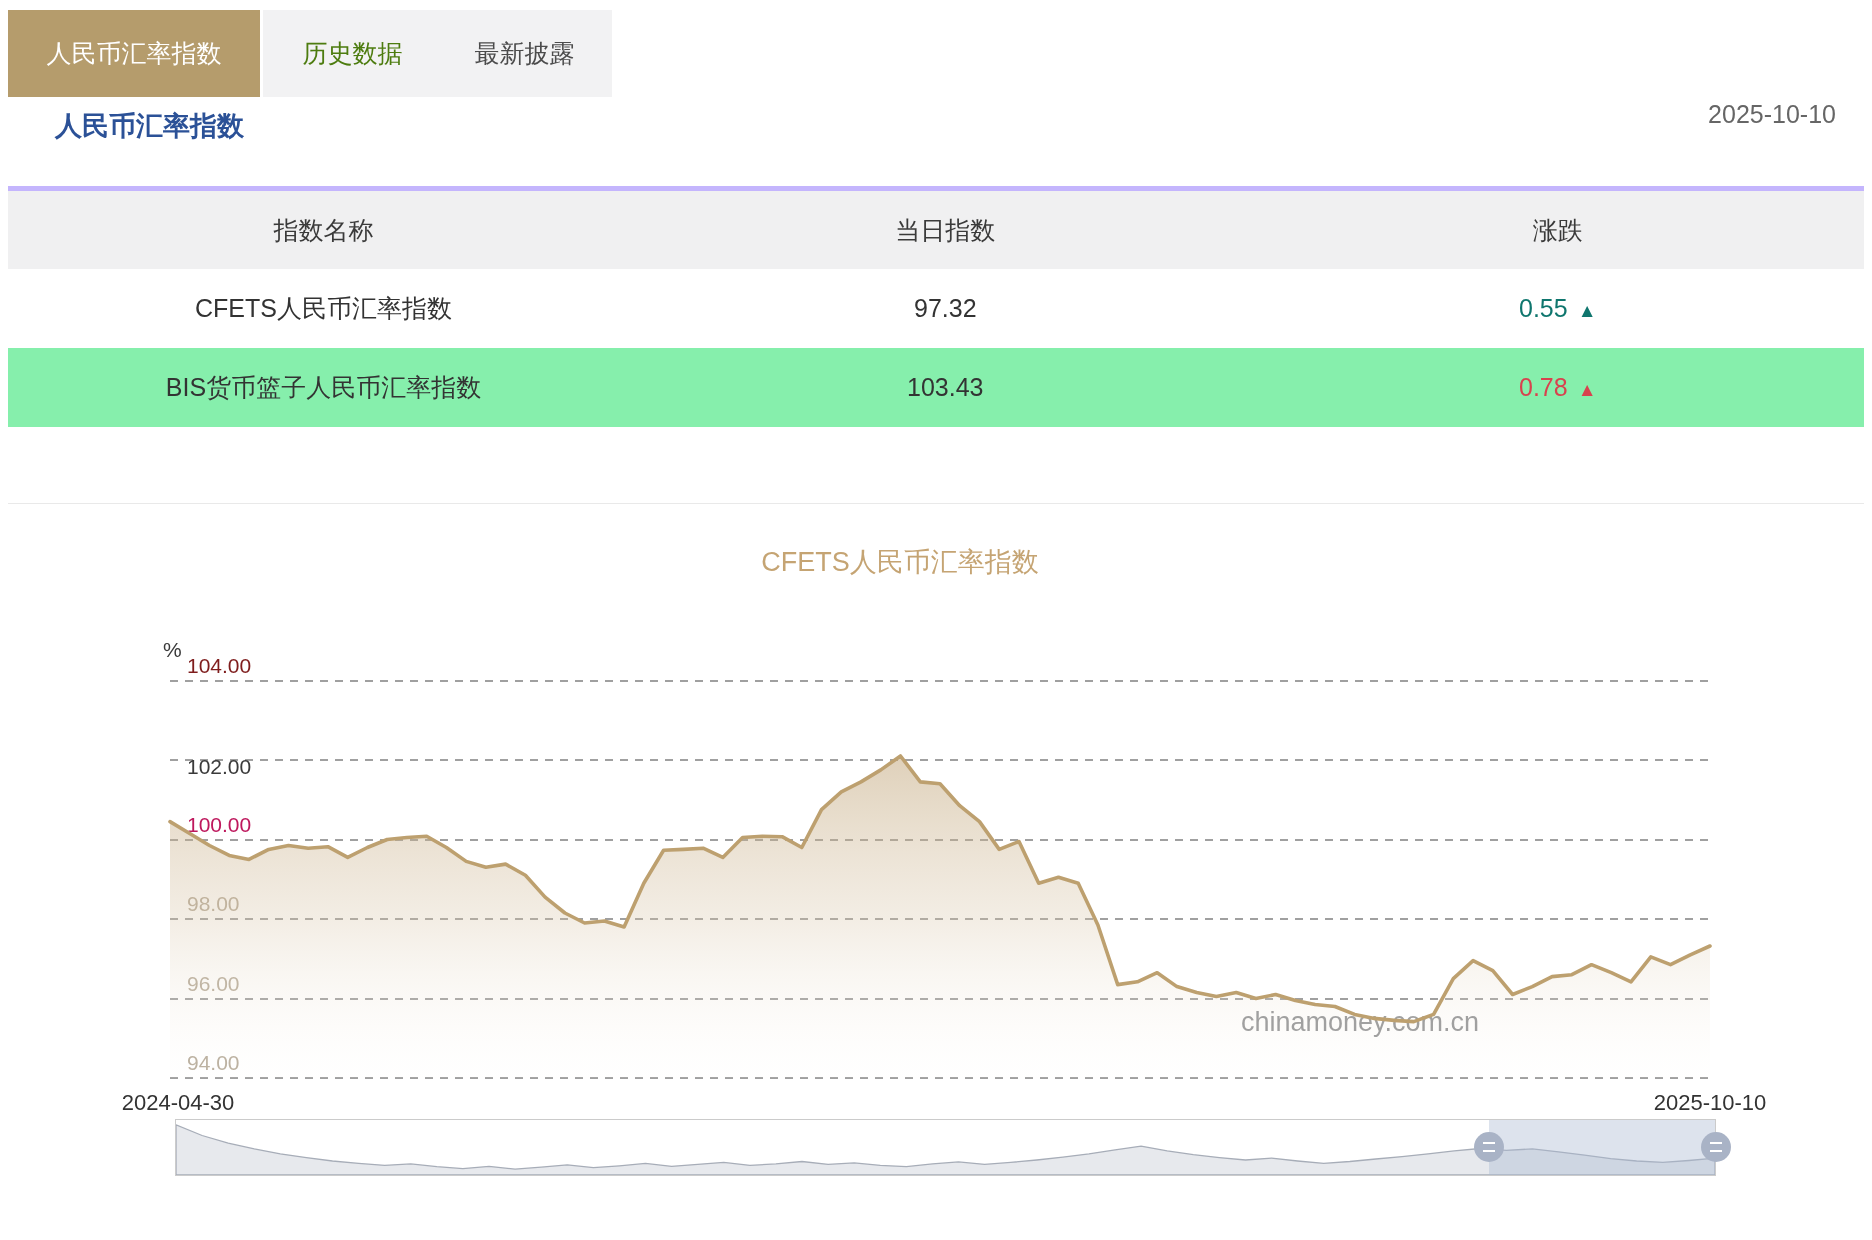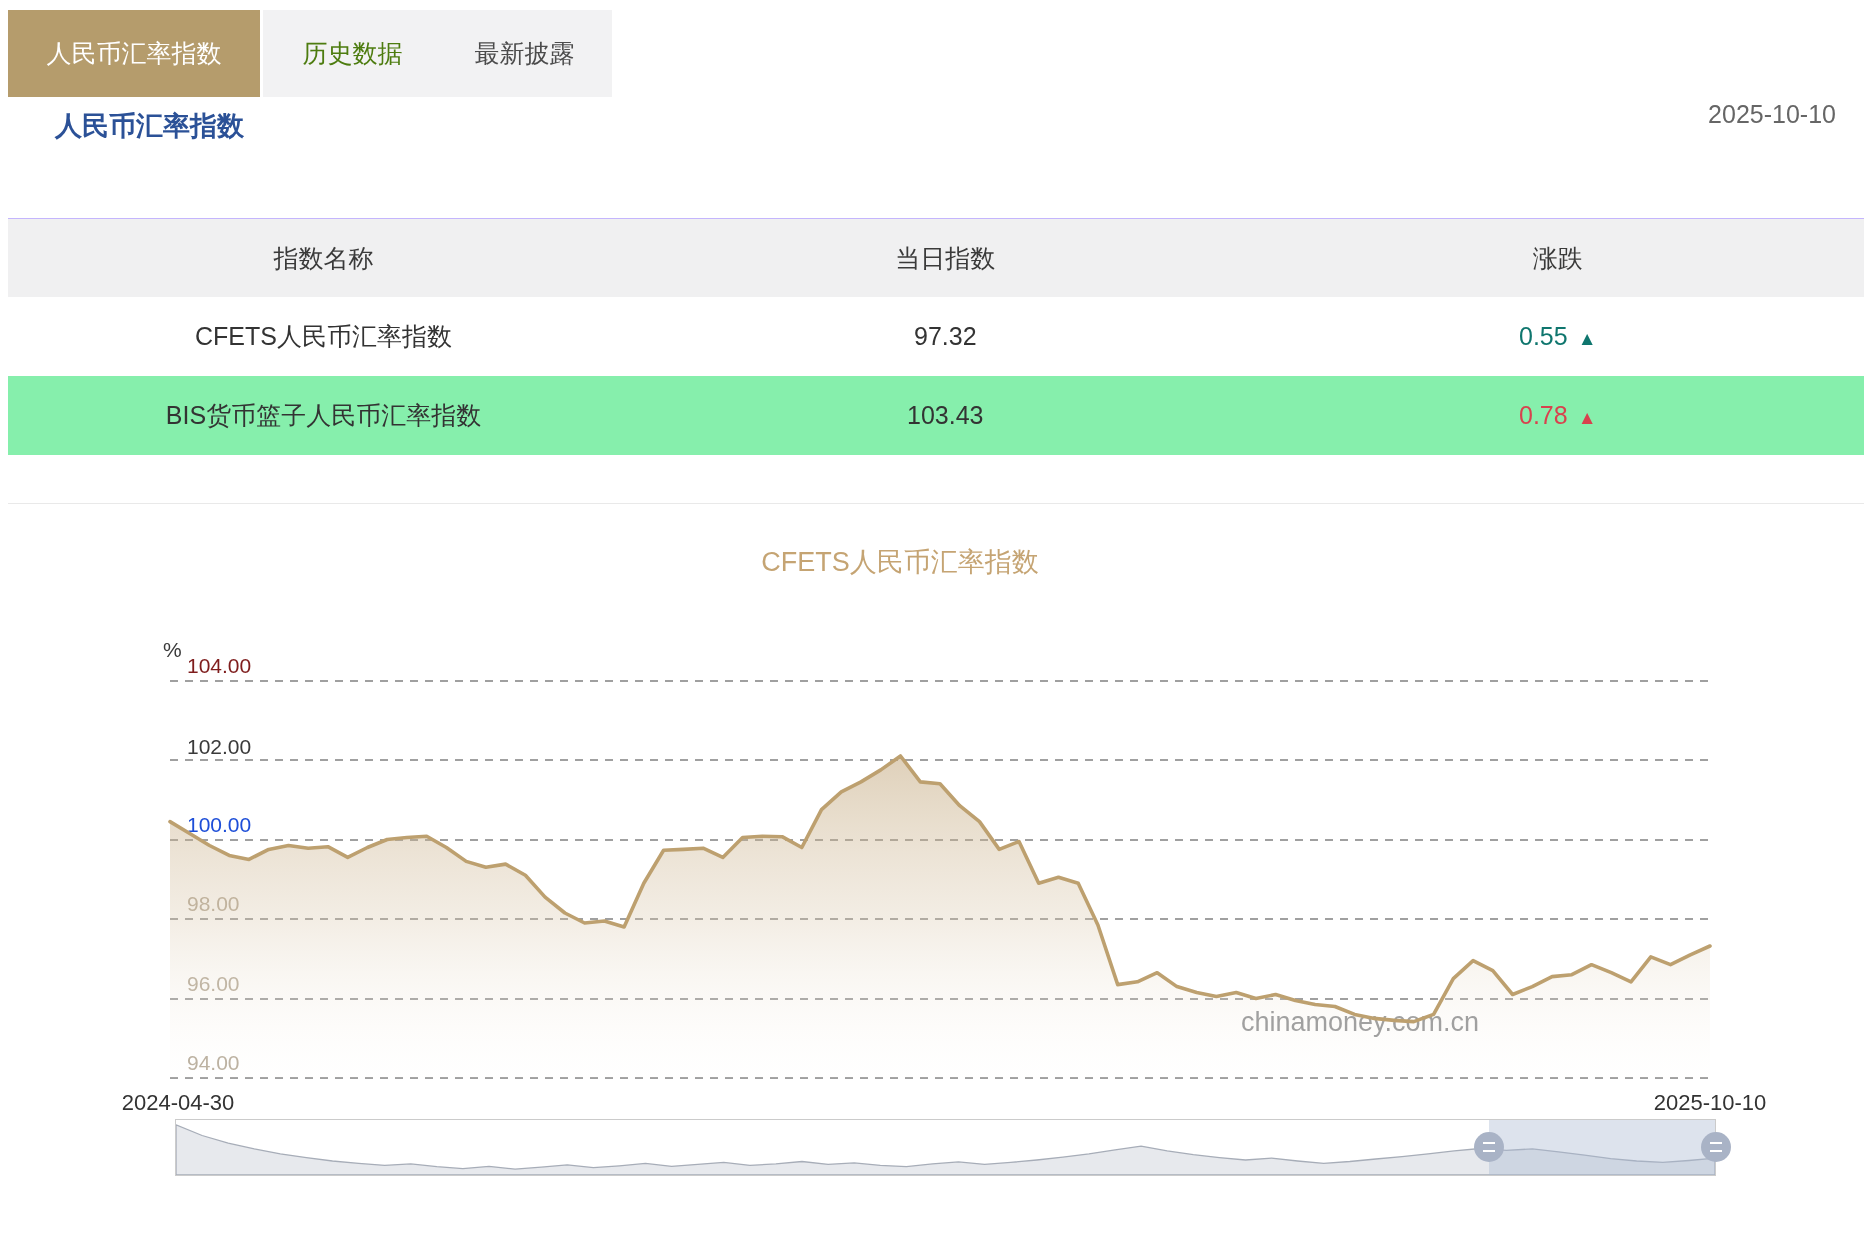--- a/index.html
+++ b/index.html
@@ -11,21 +11,21 @@
          justify-content:center; font-size:25px; cursor:pointer; }
   .tab-active { left:8px; width:252px; background:#b59c6c; color:#fff; }
   .tab-2 { left:263px; width:179px; background:#f2f2f3; color:#4d7c0f; }
   .tab-3 { left:437px; width:175px; background:#f2f2f3; color:#4c4c4c; }
 
   
   .page-title { position:absolute; left:55px; top:108px; font-size:27px; font-weight:bold; color:#2b5197; }
   .page-date  { position:absolute; right:36px; top:100px; font-size:25px; color:#666; }
 
   
-  .tbl { position:absolute; left:8px; top:186px; width:1856px; border-top:1px solid #c4b5fd;margin-top:32px; }
+  .tbl { position:absolute; left:8px; top:186px; width:1856px; border-top:5px solid #c4b5fd; }
   .trow { display:flex; align-items:center; }
   .trow-head { height:78px; background:#f0f0f1; color:#3a3a3a; }
   .trow-data { height:79px; color:#333; }
   .trow-alt  { background:#86efac; }
   .tc { text-align:center; font-size:25px; }
   .tc1 { width:34%; } .tc2 { width:33%; } .tc3 { width:33%; }
   .chg { font-size:25px; }
   .chg .arrow { font-size:19px; margin-left:10px; }
   .tbl-bottom { position:absolute; left:8px; top:503px; width:1856px; height:1px; background:#e9e9e9; }
 
@@ -84,23 +84,23 @@
     </div>
 </div>
 <div class="tbl-bottom"></div>
 
 <div class="chart-title" style="color: rgb(197, 164, 115);">CFETS人民币汇率指数</div>
 <div class="unit-label">%</div>
 <div id="grid-layer">
     <div class="gridline" style="top: 679.5px;"></div>
     <div class="ytick" style="top: 653.5px; color: #7f1d1d;">104.00</div>
     <div class="gridline" style="top: 759px;"></div>
-    <div class="ytick" style="top: 735px; color: rgb(58, 58, 58);">102.00</div>
+    <div class="ytick" style="top: 755px; color: rgb(58, 58, 58);">102.00</div>
     <div class="gridline" style="top: 838.5px;"></div>
-    <div class="ytick" style="top: 812.5px; color: #1d4ed8;">100.00</div>
+    <div class="ytick" style="top: 812.5px; color: #be185d;">100.00</div>
     <div class="gridline" style="top: 918px;"></div>
     <div class="ytick" style="top: 892px; color: rgb(183, 172, 155);">98.00</div>
     <div class="gridline" style="top: 997.5px;"></div>
     <div class="ytick" style="top: 971.5px; color: rgb(183, 172, 155);">96.00</div>
     <div class="gridline" style="top: 1077px;"></div>
     <div class="ytick" style="top: 1051px; color: rgb(183, 172, 155);">94.00</div>
   </div>
 
 <svg id="chart-svg" width="1872" height="1240">
   <defs>

